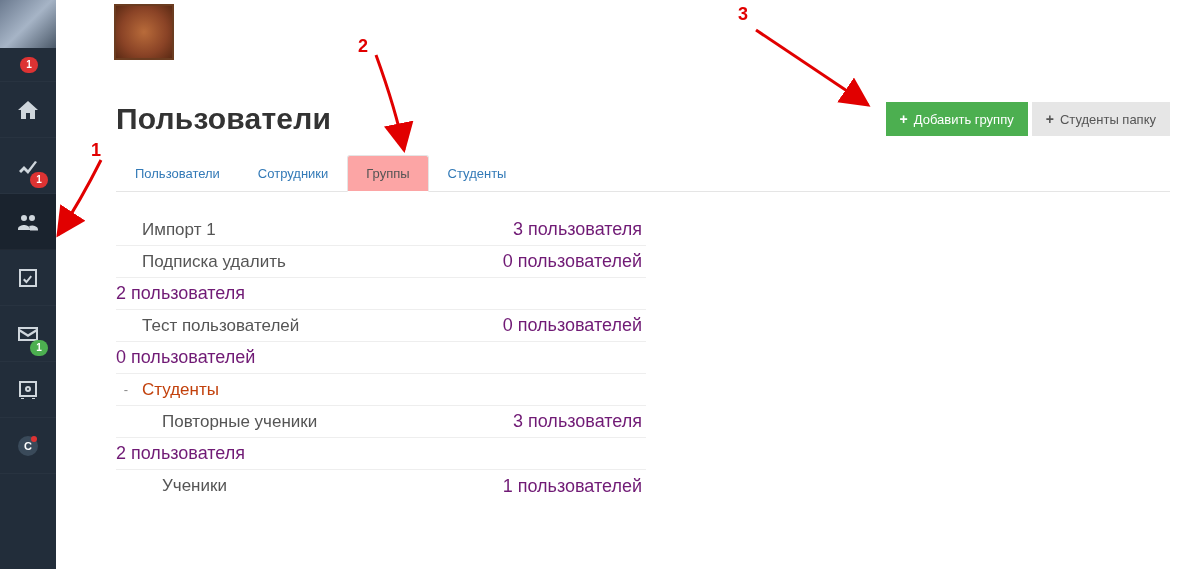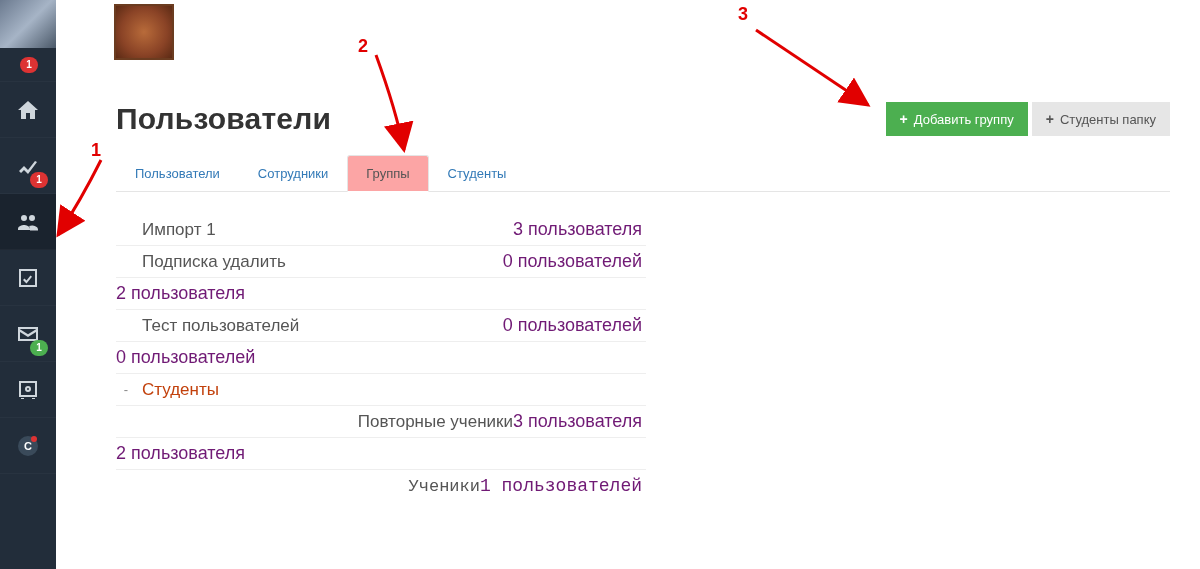--- a/index.html
+++ b/index.html
@@ -28,26 +28,26 @@
   .btn.green { background: #4CAF50; color: #fff; }
   .btn.grey  { background: #e6e6e6; color: #555; }
   .btn .plus { font-weight: bold; font-size: 14px; }
 
   .tabs { display: flex; margin-top: 18px; border-bottom: 1px solid #e5e5e5; }
   .tab { padding: 10px 18px; font-size: 13px; color: #337ab7; cursor: pointer; border: 1px solid transparent; border-bottom: none; position: relative; top: 1px; }
   .tab.active { color: #555; border-color: #e5e5e5; background: #fca5a5; border-bottom: 1px solid #fff; border-radius: 3px 3px 0 0; }
 
   .group-list { margin: 22px 0 0 0; width: 530px; }
   .group-row { display: flex; align-items: center; height: 32px; border-bottom: 1px solid #eee; cursor: pointer; }
-  .group-row:last-child { border-bottom: none; font-family: Liberation Mono, monospace; }
+  .group-row:last-child { border-bottom: none; }
   .group-label { flex: 1; color: #555; font-size: 17px; padding-left: 26px; }
   .group-count { color: #701a75; font-size: 18px; text-align: center; padding-right: 4px; }
   .folder-row .toggle { width: 20px; text-align: center; color: #888; font-size: 13px; }
   .folder-row .group-label { padding-left: 6px; color: #c2410c; }
-  .child .group-label { padding-left: 46px; text-align: right; }
+  .child .group-label { padding-left: 46px; }
 
   
   .ann { position: absolute; pointer-events: none; }
   .ann-num { font-size: 18px; font-weight: bold; color: #e10000; }
   .arrow-svg { position: absolute; top: 0; left: 0; width: 1200px; height: 569px; pointer-events: none; }
 </style>
 </head>
 <body>
 
 <div class="root">

